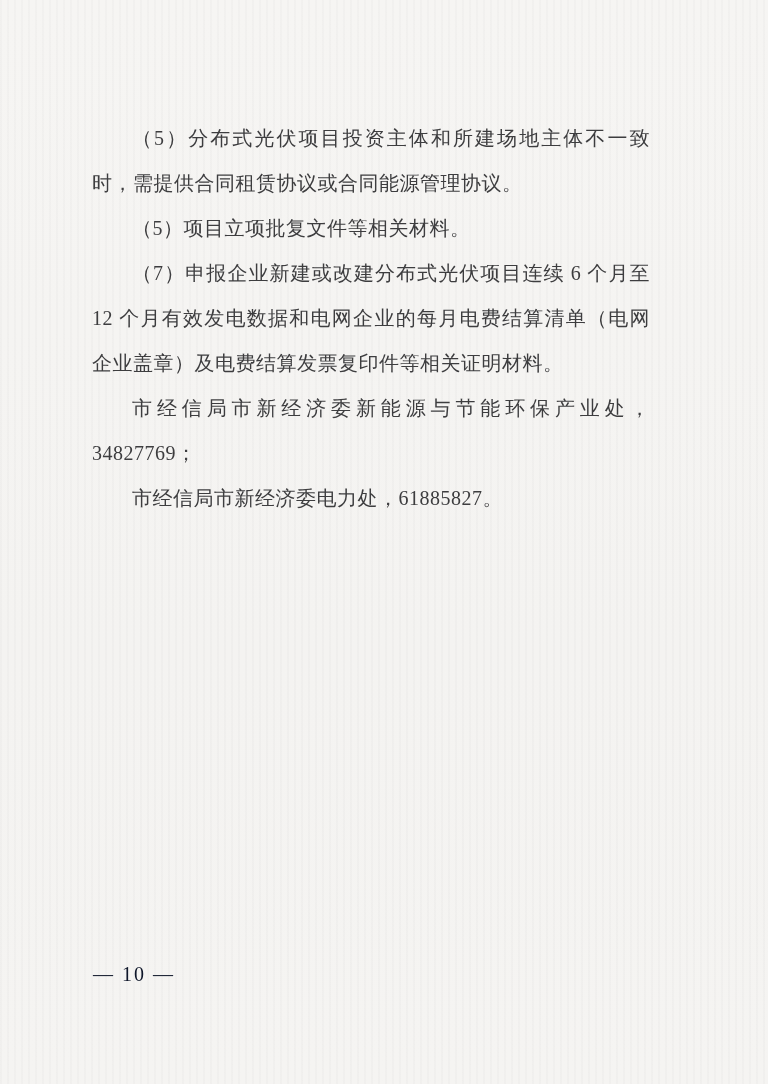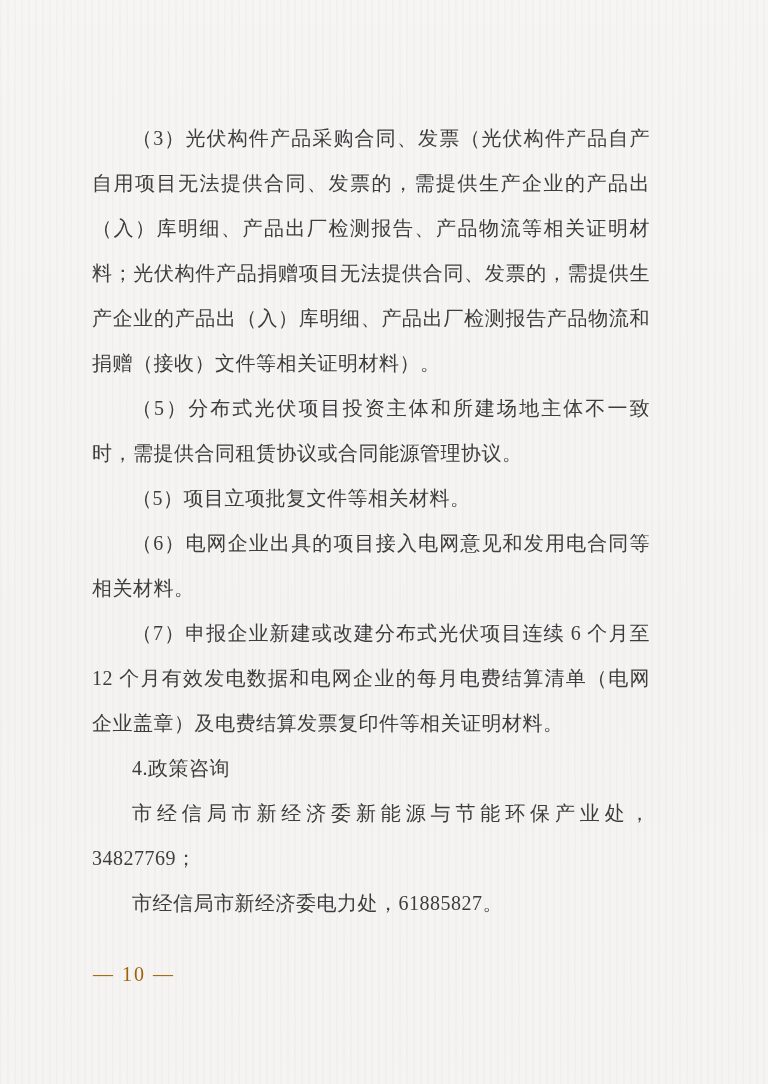--- a/index.html
+++ b/index.html
@@ -36,31 +36,28 @@
       margin: 0;
       padding: 0;
       text-indent: 2em;
     }
     .page-footer {
       position: absolute;
       left: 93px;
       top: 963px;
       font-size: 20px;
       letter-spacing: 2px;
-      color: #a16207;
+      color: #0f172a;
     }
   </style>
 </head>
 <body>
 
 <div class="page">
   <div class="content">
-    <p>（3）光伏构件产品采购合同、发票（光伏构件产品自产自用项目无法提供合同、发票的，需提供生产企业的产品出（入）库明细、产品出厂检测报告、产品物流等相关证明材料；光伏构件产品捐赠项目无法提供合同、发票的，需提供生产企业的产品出（入）库明细、产品出厂检测报告产品物流和捐赠（接收）文件等相关证明材料）。</p>
     <p>（5）分布式光伏项目投资主体和所建场地主体不一致时，需提供合同租赁协议或合同能源管理协议。</p>
     <p>（5）项目立项批复文件等相关材料。</p>
-    <p>（6）电网企业出具的项目接入电网意见和发用电合同等相关材料。</p>
     <p>（7）申报企业新建或改建分布式光伏项目连续 6 个月至 12 个月有效发电数据和电网企业的每月电费结算清单（电网企业盖章）及电费结算发票复印件等相关证明材料。</p>
-    <p>4.政策咨询</p>
     <p>市经信局市新经济委新能源与节能环保产业处，34827769；</p>
     <p>市经信局市新经济委电力处，61885827。</p>
   </div>
   <div class="page-footer">— 10 —</div>
 </div>
 
 </body></html>

